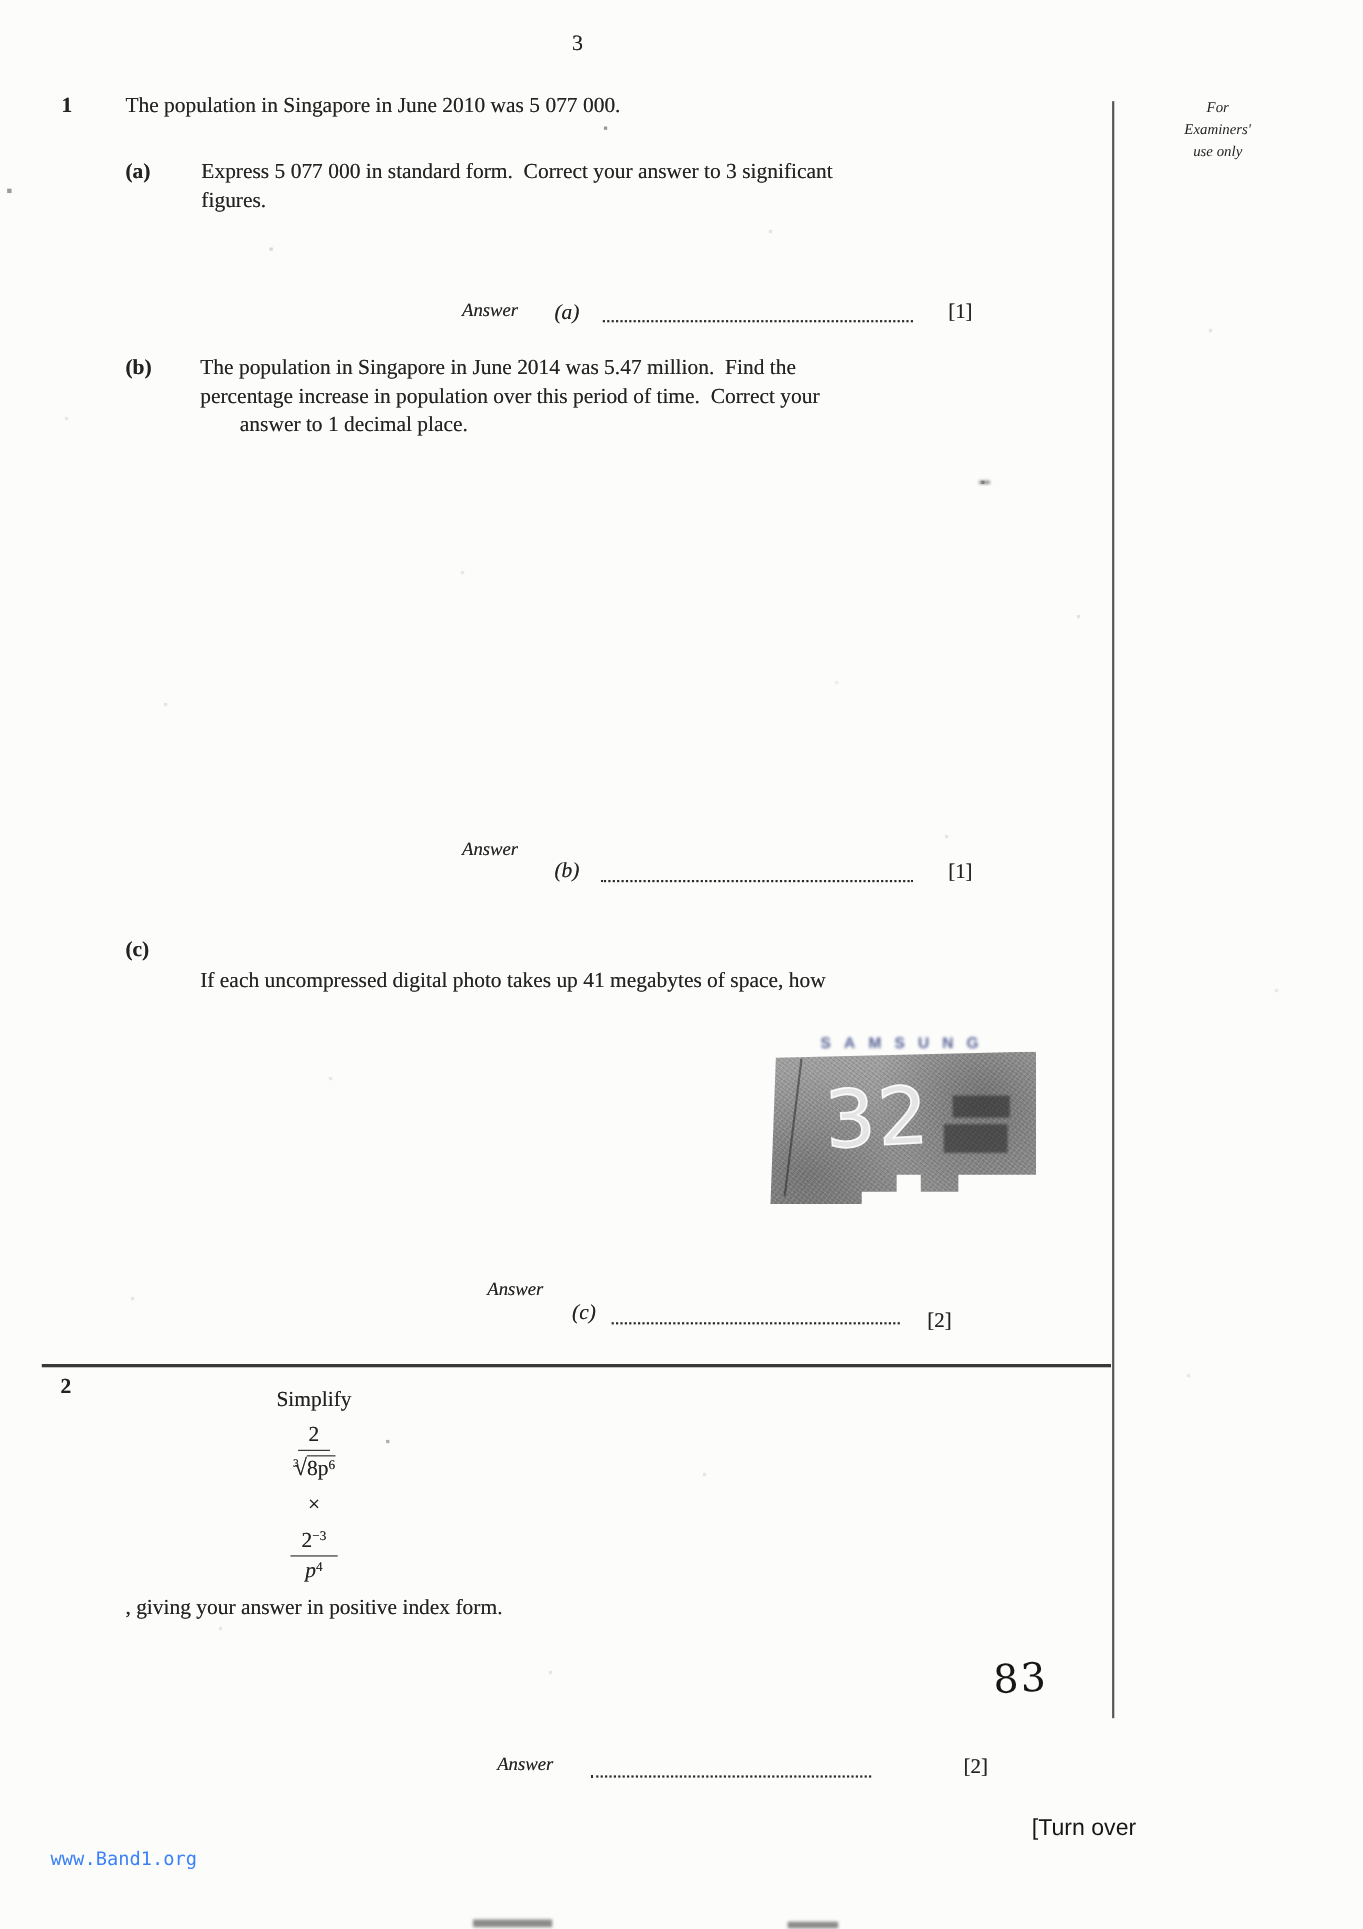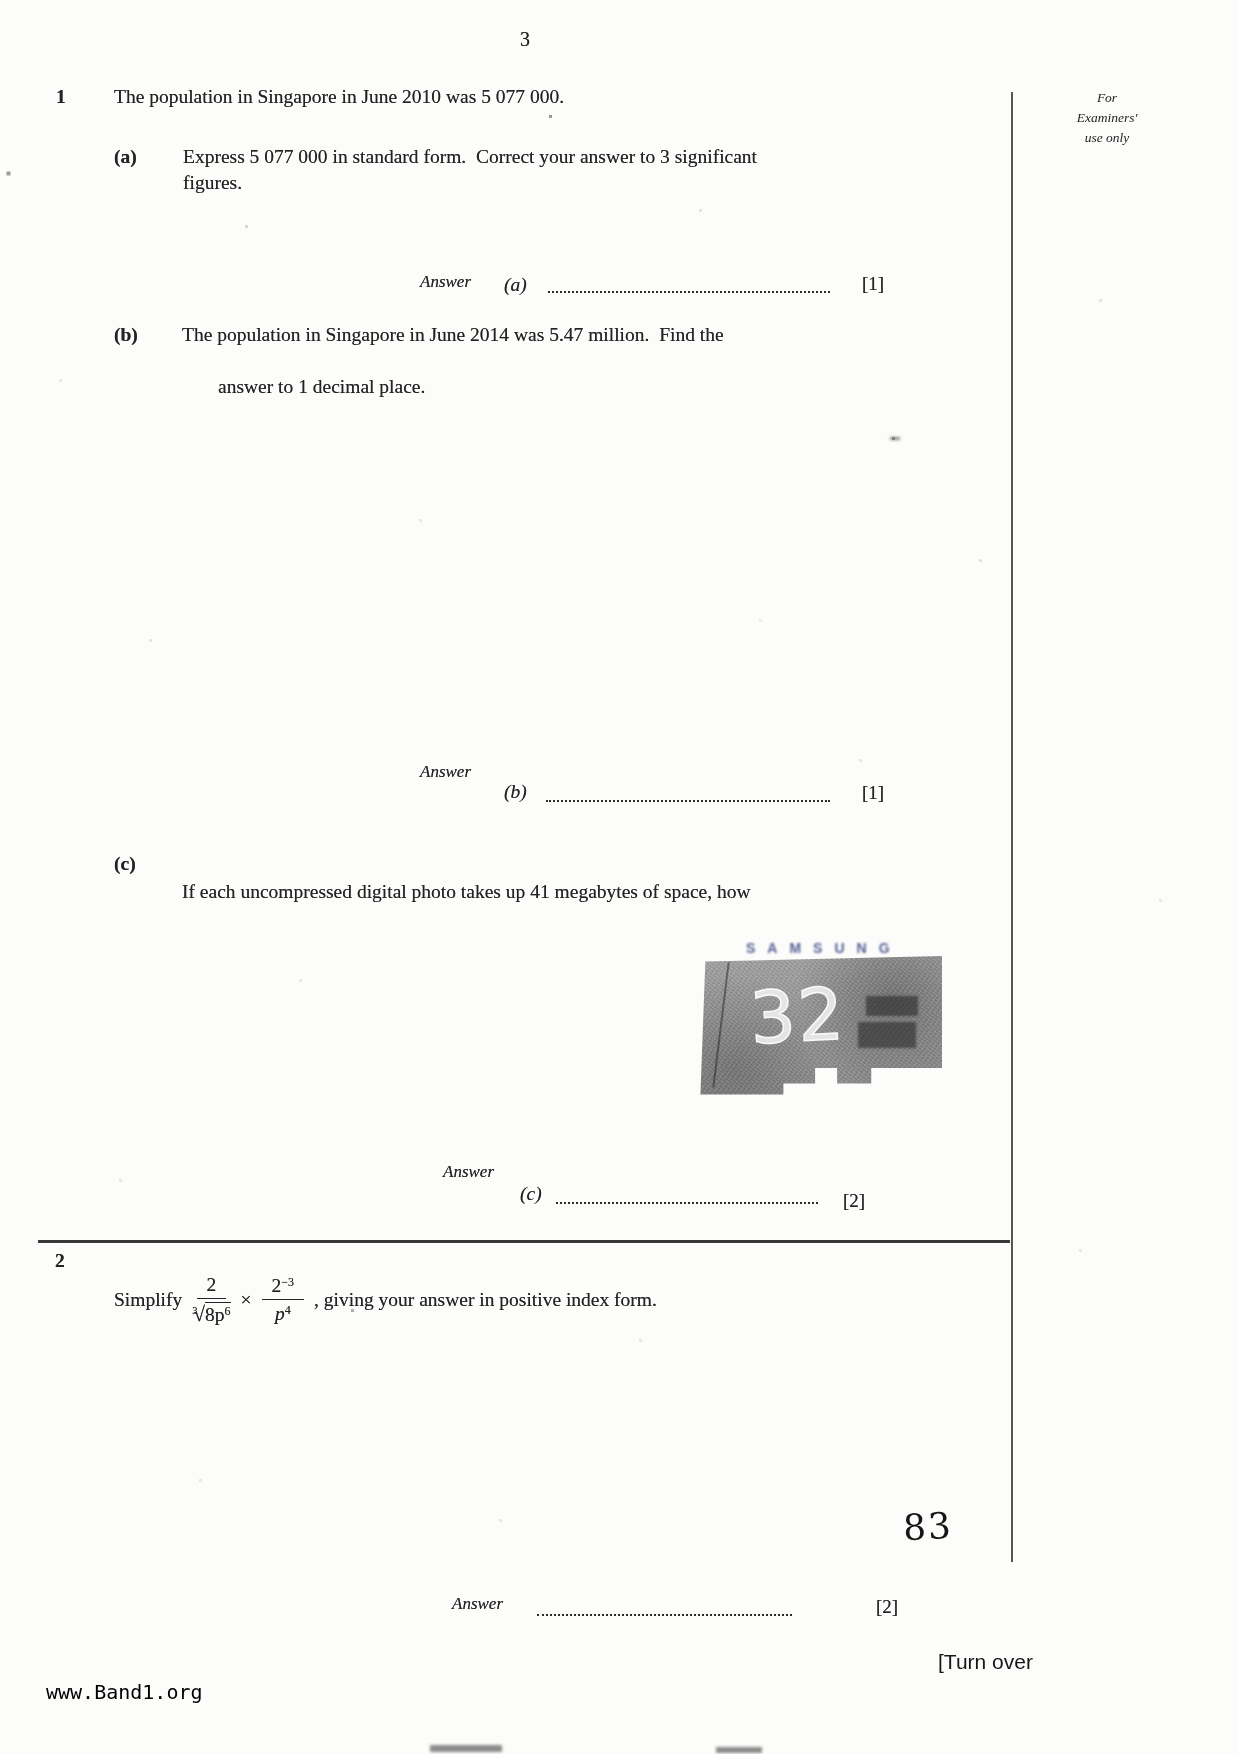--- a/index.html
+++ b/index.html
@@ -66,21 +66,21 @@
   }
   .sd-crease{width:2px;height:126px;background:rgba(25,25,25,.45);transform:rotate(7deg);}
   .sd-block{background:rgba(35,35,35,.55);filter:blur(1.2px);}
   .handwr{
     font-family:"DejaVu Serif",serif;
     font-size:36px;color:#161616;
     transform:rotate(-3deg);
     letter-spacing:2px;
   }
   .turnover{font-family:"Liberation Sans","DejaVu Sans",sans-serif;font-size:21px;color:#161616;}
-  .urlfooter{font-family:"DejaVu Sans Mono","Liberation Mono",monospace;font-size:20px;color:#000000;}
+  .urlfooter{font-family:"DejaVu Sans Mono","Liberation Mono",monospace;font-size:17px;color:#3b82f6;}
   .artifact{background:rgba(45,45,45,.55);filter:blur(1.5px);}
   .noise{width:1px;height:1px;background:transparent;
     box-shadow:
       8px 173px 0 1.5px rgba(60,60,60,.5),
       550px 116px 0 1px rgba(70,70,70,.55),
       893px 438px 0 1px rgba(80,80,80,.5),
       352px 1310px 0 1px rgba(80,80,80,.45),
       246px 226px 0 1px rgba(150,150,150,.35),
       700px 210px 0 1px rgba(170,170,170,.3),
       980px 560px 0 1px rgba(170,170,170,.3),
@@ -120,20 +120,21 @@
   <div class="abs txt" style="left:183px;top:146px;">Express 5 077 000 in standard form.  Correct your answer to 3 significant</div>
   <div class="abs txt" style="left:183px;top:172px;">figures.</div>
 
   <div class="abs txt answer-word" style="left:420px;top:272px;">Answer</div>
   <div class="abs txt it" style="left:504px;top:274px;">(a)</div>
   <div class="abs dots" style="left:548px;top:290px;width:282px;"></div>
   <div class="abs txt marks" style="left:862px;top:273px;">[1]</div>
 
   <div class="abs txt bold" style="left:114px;top:324px;">(b)</div>
   <div class="abs txt" style="left:182px;top:324px;">The population in Singapore in June 2014 was 5.47 million.  Find the</div>
+  <div class="abs txt" style="left:182px;top:350px;">percentage increase in population over this period of time.  Correct your</div>
   <div class="abs txt" style="left:182px;top:376px;margin-left:36px;">answer to 1 decimal place.</div>
 
   <div class="abs txt answer-word" style="left:420px;top:762px;">Answer</div>
   <div class="abs txt it" style="left:504px;top:781px;">(b)</div>
   <div class="abs dots" style="left:546px;top:799px;width:284px;"></div>
   <div class="abs txt marks" style="left:862px;top:782px;">[1]</div>
 
   <div class="abs txt bold" style="left:114px;top:853px;">(c)</div>
   <div class="abs txt" style="left:182px;top:881px;">If each uncompressed digital photo takes up 41 megabytes of space, how</div>
 
@@ -147,21 +148,21 @@
 
   <div class="abs txt answer-word" style="left:443px;top:1162px;">Answer</div>
   <div class="abs txt it" style="left:520px;top:1183px;">(c)</div>
   <div class="abs dots" style="left:556px;top:1201px;width:262px;"></div>
   <div class="abs txt marks" style="left:843px;top:1190px;">[2]</div>
 
   <div class="abs hdivider" style="left:38px;top:1240px;width:972px;"></div>
 
   <div class="abs txt bold" style="left:55px;top:1250px;">2</div>
 
-  <div class="abs mathrow txt" style="left:114px;top:1262px;height:76px;">
+  <div class="abs mathrow txt" style="left:114px;top:1262px;height:76px;flex-direction:column;">
     <span>Simplify</span>
     <span class="frac">
       <span class="num">2</span>
       <span class="den"><sup class="ridx">3</sup><span class="radical">√</span><span class="rtop"><span>8p</span><sup class="e">6</sup></span></span>
     </span>
     <span>×</span>
     <span class="frac">
       <span class="num"><span>2</span><sup class="e">−3</sup></span>
       <span class="den"><span class="it">p</span><sup class="e">4</sup></span>
     </span>

